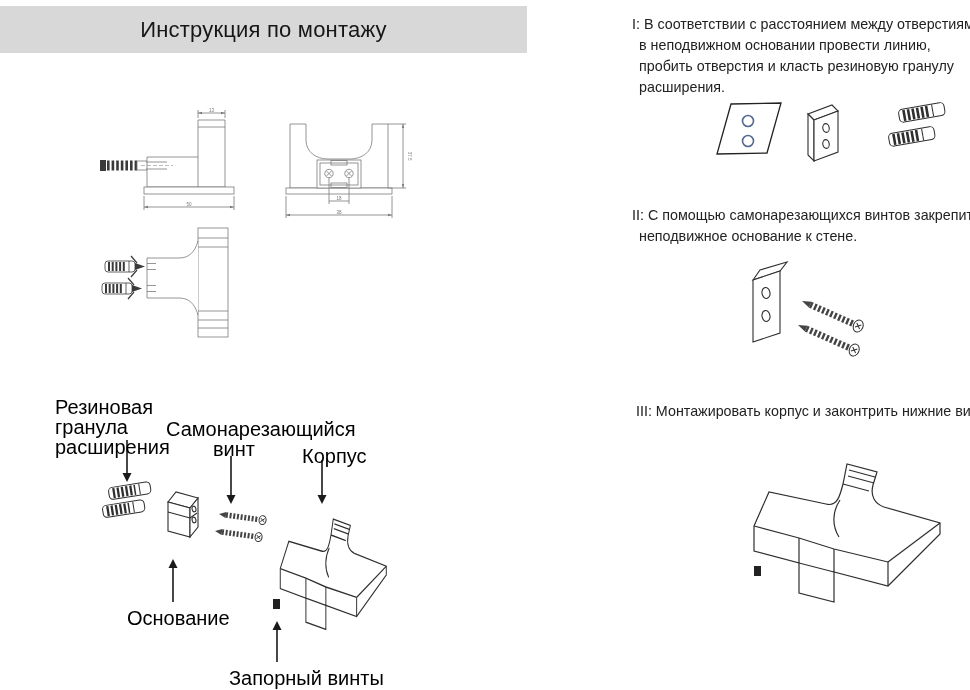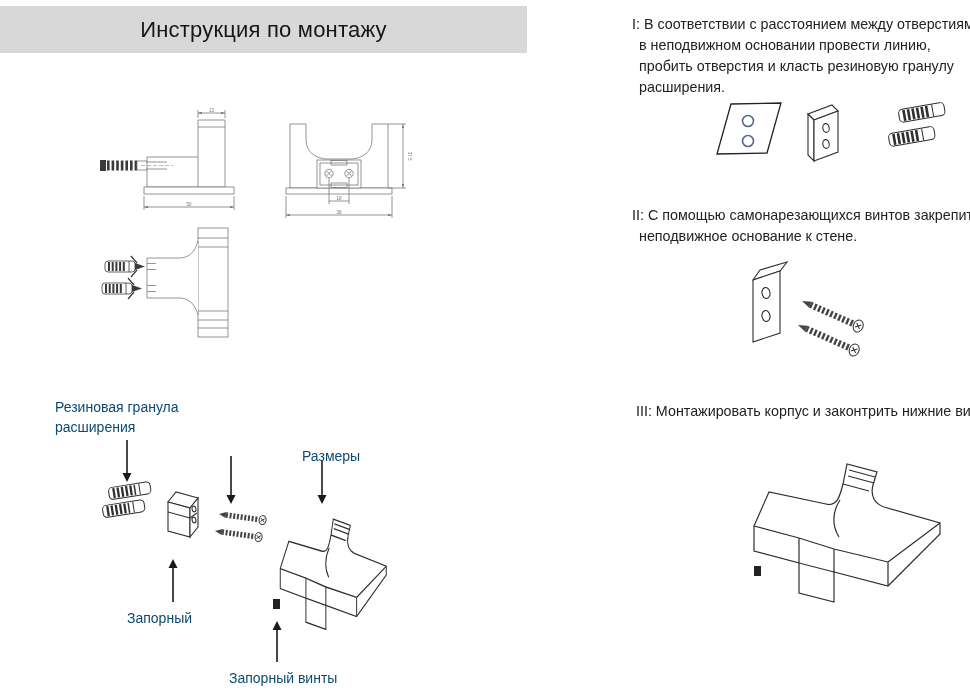--- a/index.html
+++ b/index.html
@@ -6,21 +6,21 @@
   .canvas{position:relative;width:970px;height:690px;background:#ffffff;overflow:hidden;
           font-family:"Liberation Sans","DejaVu Sans",sans-serif;color:#1a1a1a;}
   .abs{position:absolute;}
   .header-bar{left:0;top:6px;width:527px;height:47px;background:#d8d8d8;
               display:flex;align-items:center;justify-content:center;}
   .header-title{font-size:22px;color:#161616;letter-spacing:.2px;}
   .subtitle{left:153px;top:60px;font-size:19px;color:#161616;}
   .step{width:345px;font-size:14.3px;line-height:21px;color:#222;
         padding-left:7px;text-indent:-7px;}
   .step.nowrap{white-space:nowrap;width:auto;}
-  .part-label{font-size:14px;color:#0c4a6e;line-height:20px;}
+  .part-label{font-size:20px;color:#000000;line-height:20px;}
   .dim{font-size:4.5px;fill:#777;text-anchor:middle;
        font-family:"Liberation Sans","DejaVu Sans",sans-serif;}
   svg{display:block;}
 </style>
 </head>
 <body>
 
 <div class="canvas">
 
   <div class="abs header-bar">
@@ -171,22 +171,23 @@
       <path d="M18,82 L63,94 L98,105 L152,118" fill="none"></path>
       <path d="M152,118 L204,79 M152,118 L152,142 M63,94 L63,119 M98,105 L98,128 M63,119 L98,128" fill="none"></path>
       <path d="M113,26 L139,33 M112,32 L138,39 M107,40 L133,47" fill="none"></path>
       <path d="M104,56 C96,68 96,82 103,93" fill="none"></path>
     </g>
 
     <rect x="233" y="209" width="7" height="10" fill="#222"></rect>
   </svg>
 
   <div class="abs part-label" style="left:55px;top:397px;width:142px">Резиновая гранула расширения</div>
-  <div class="abs part-label" style="left:302px;top:446px">Размеры</div>
-  <div class="abs part-label" style="left:127px;top:608px">Запорный</div>
+  <div class="abs part-label" style="left:166px;top:419px;width:136px;text-align:center">Самонарезающийся винт</div>
+  <div class="abs part-label" style="left:302px;top:446px">Корпус</div>
+  <div class="abs part-label" style="left:127px;top:608px">Основание</div>
   <div class="abs part-label" style="left:229px;top:668px">Запорный винты</div>
 
   <div class="abs step" style="left:632px;top:14px">I: В соответствии с расстоянием между отверстиями в неподвижном основании провести линию, пробить отверстия и класть резиновую гранулу расширения.</div>
 
   <svg class="abs" style="left:700px;top:92px" width="260" height="110" viewBox="0 0 260 110">
     <path d="M31,12 L81,11 L67,61 L17,62 Z" fill="#fff" stroke="#222" stroke-width="1.3"></path>
     <circle cx="48" cy="29" r="5.5" fill="none" stroke="#55688f" stroke-width="1.6"></circle>
     <circle cx="48" cy="49" r="5.5" fill="none" stroke="#55688f" stroke-width="1.6"></circle>
     <g stroke="#2f2f2f" stroke-width="1.1" fill="#fff">
       <path d="M114,28 L108,22 L132,13 L138,19 Z"></path>

